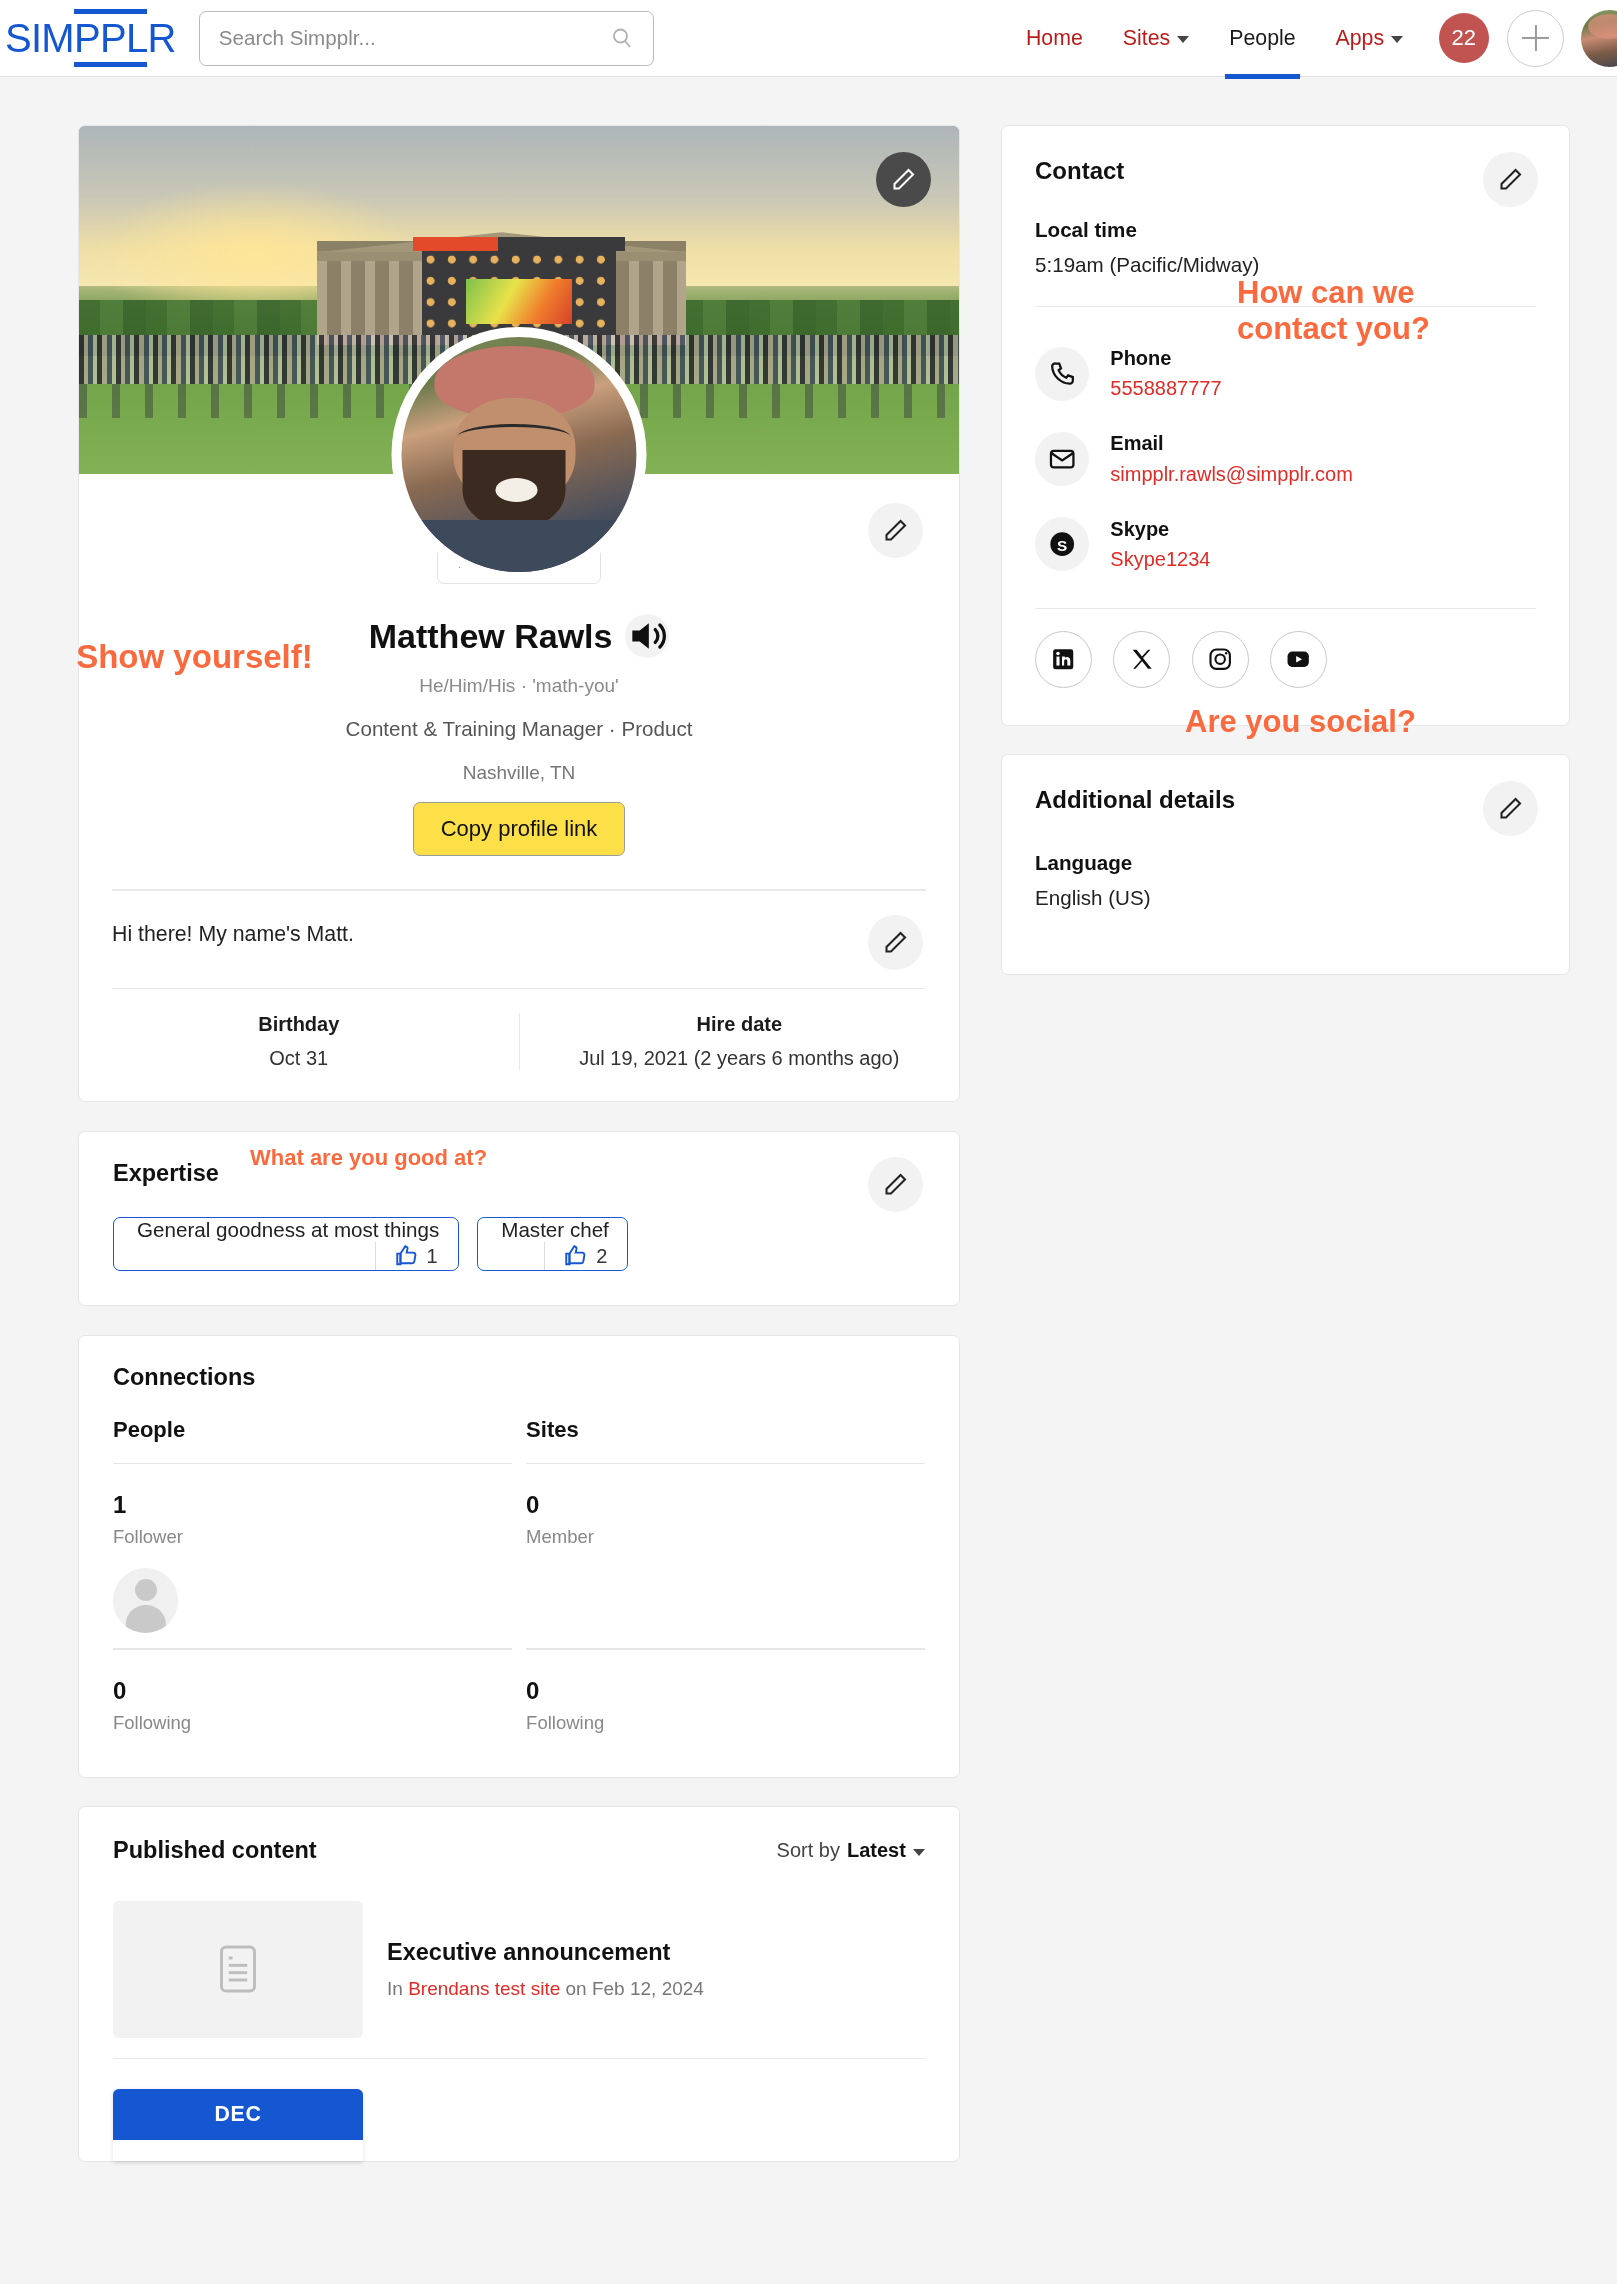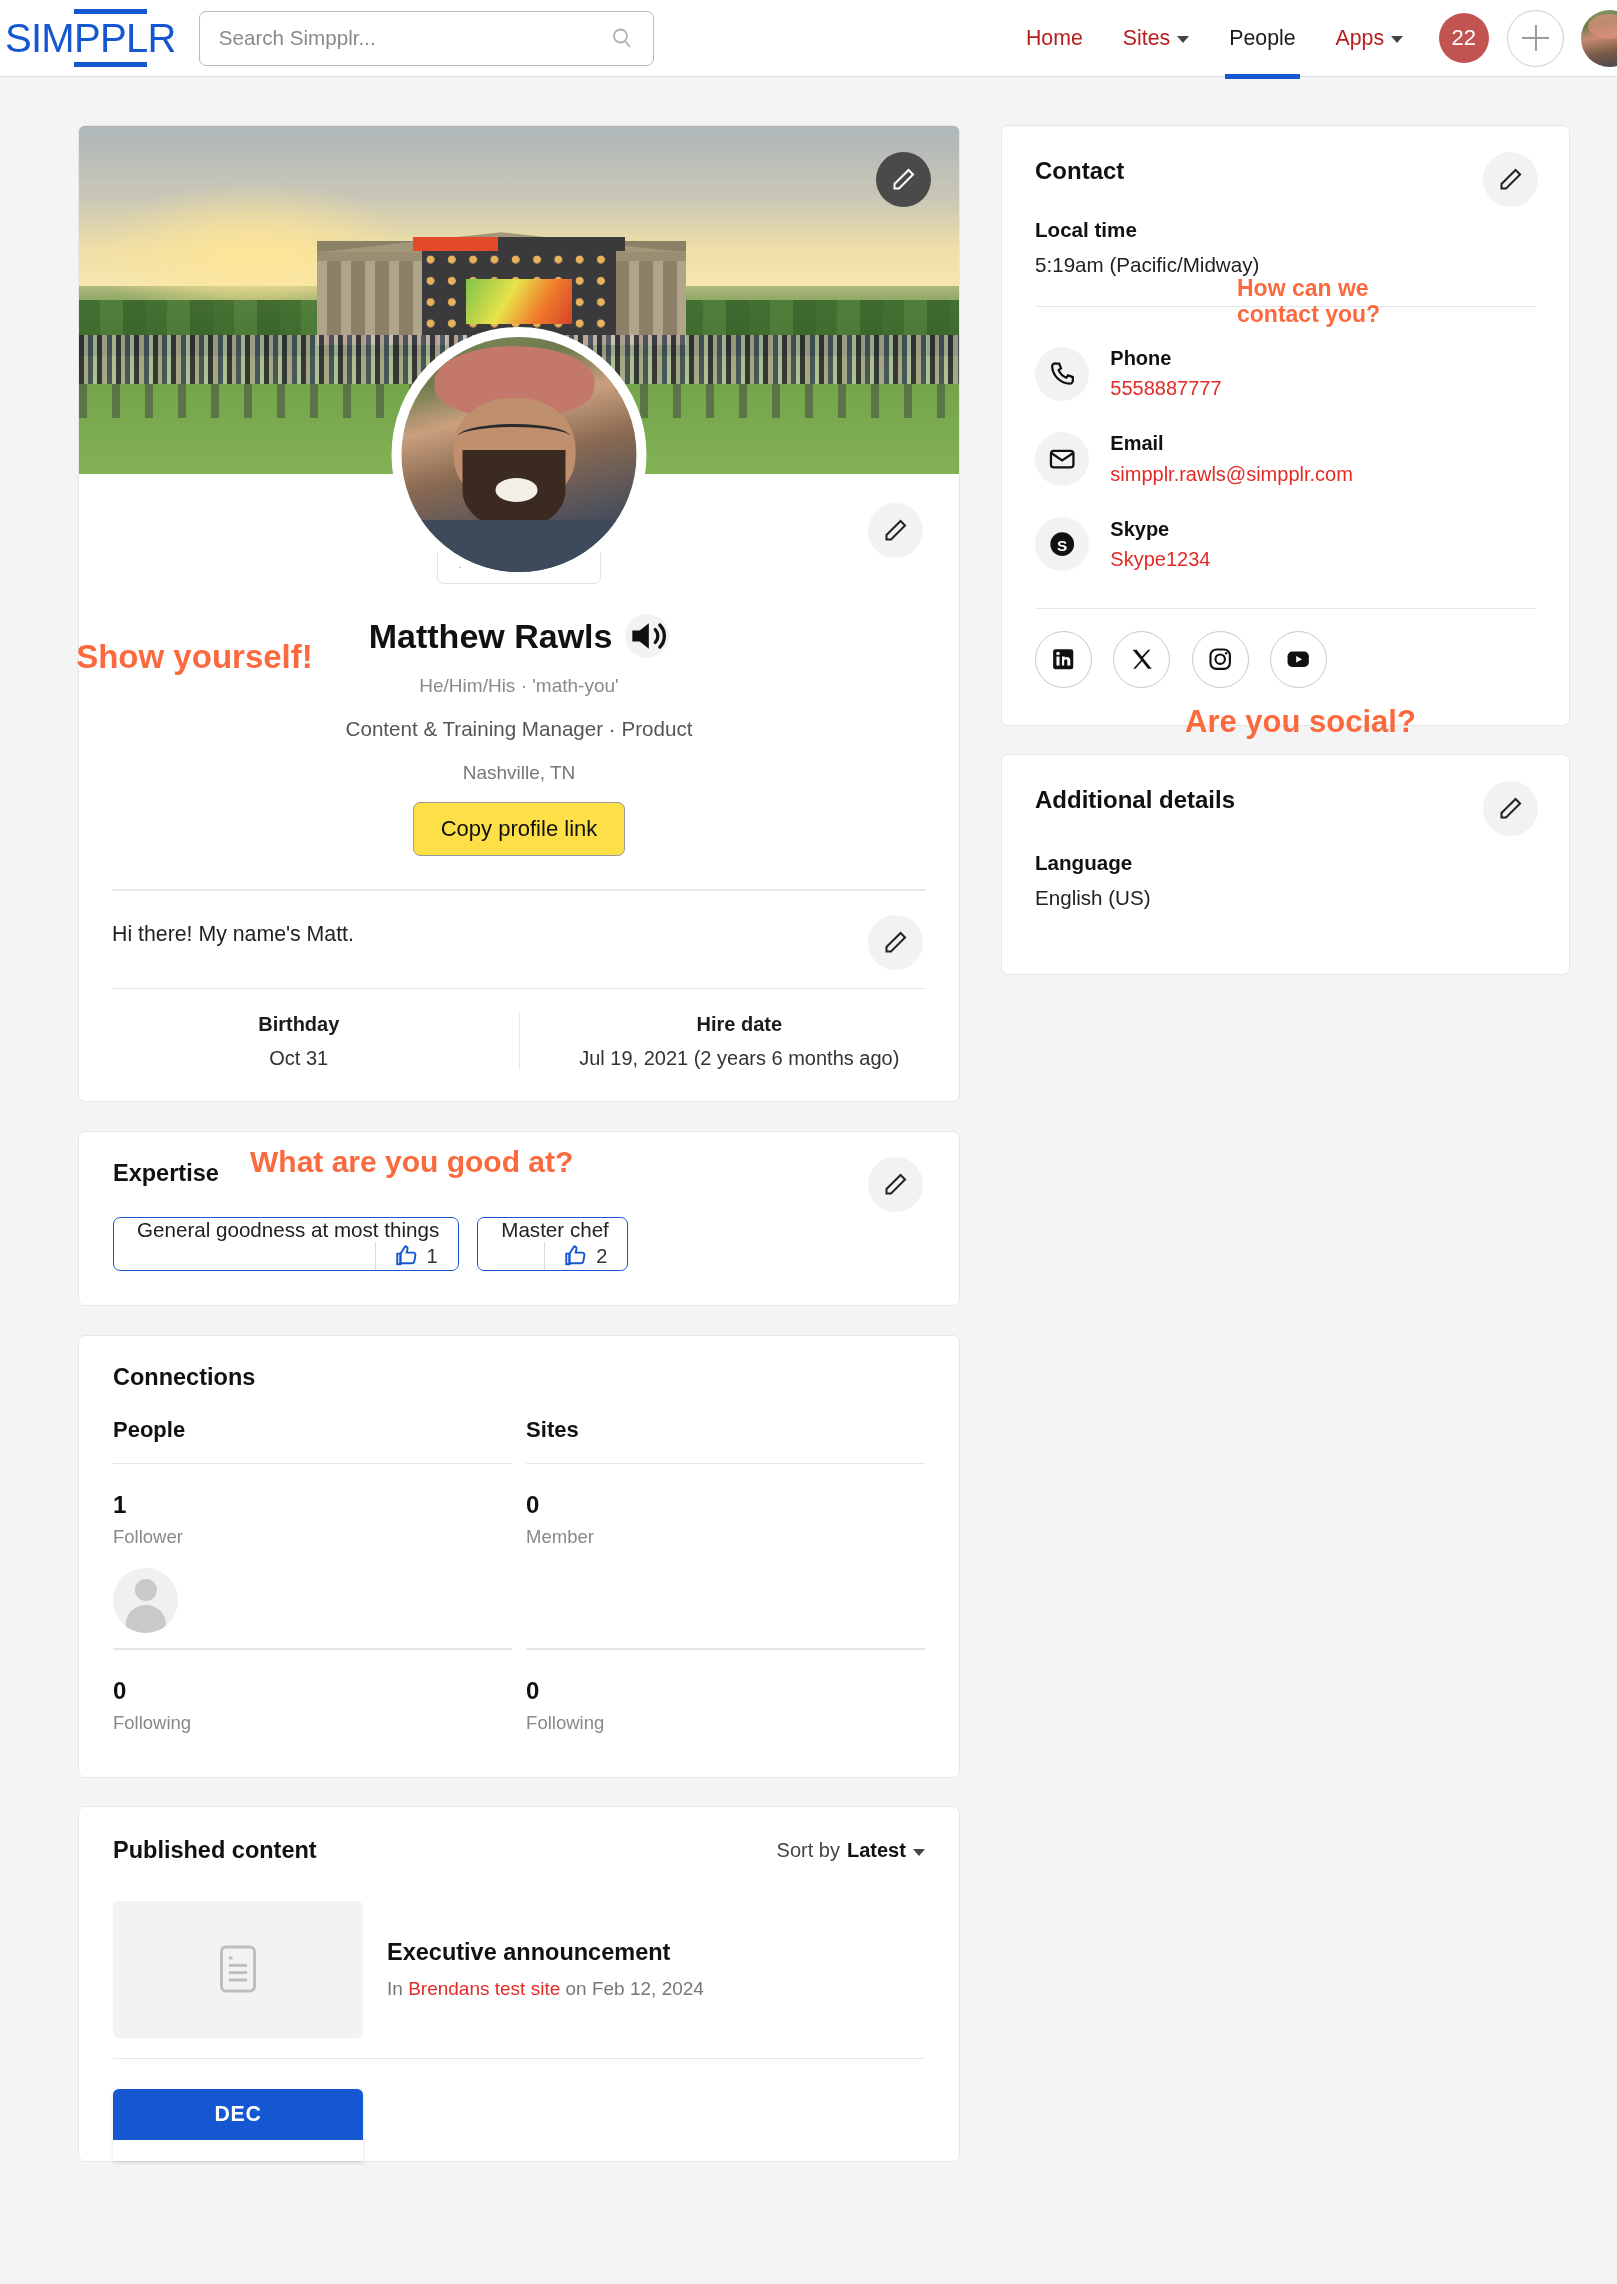--- a/index.html
+++ b/index.html
@@ -423,21 +423,21 @@
             <div class="fact-label">Hire date</div>
             <div class="fact-value">Jul 19, 2021 (2 years 6 months ago)</div>
           </div>
         </div>
       </div>
 
       <div class="card">
         <div class="card-head">
           <div class="card-title">Expertise</div>
         </div>
-        <div class="annot" style="left:171px; top:12.8px; font-size:30px;">What are you good at?</div>
+        <div class="annot" style="left:171px; top:12.8px; font-size:22px;">What are you good at?</div>
         <div class="edit-circle" style="top:25.6px; right:36px;">
           <svg viewBox="0 0 24 24" fill="none" stroke="#222" stroke-width="1.8">
             <path d="M16.5 3.5l4 4L8 20H4v-4L16.5 3.5z"></path>
           </svg>
         </div>
         <div class="chips">
           <div class="chip">
             <span class="chip-label">General goodness at most things</span>
             <span class="chip-count">
               <svg viewBox="0 0 24 24" fill="none" stroke="#1557d0" stroke-width="1.8">
@@ -544,21 +544,21 @@
         </div>
         <div class="edit-circle" style="top:25.6px; right:31px;">
           <svg viewBox="0 0 24 24" fill="none" stroke="#222" stroke-width="1.8">
             <path d="M16.5 3.5l4 4L8 20H4v-4L16.5 3.5z"></path>
           </svg>
         </div>
         <div class="lt-label">Local time</div>
         <div class="lt-value">5:19am (Pacific/Midway)</div>
         <div class="rt-rule"></div>
 
-        <div class="annot" style="left:235px; top:149px; font-size:23px; line-height:1.15;">
+        <div class="annot" style="left:235px; top:149px; font-size:31px; line-height:1.15;">
           <div>How can we</div>
           <div>contact you?</div>
         </div>
 
         <div class="contact-list">
           <div class="contact-row">
             <span class="cicon">
               <svg viewBox="0 0 24 24" fill="none" stroke="#111" stroke-width="1.9" stroke-linecap="round">
                 <path d="M6.5 3h3l1.5 4-2 1.5a12 12 0 006.5 6.5L17 13l4 1.5v3A2.5 2.5 0 0118.5 20 15.5 15.5 0 013.5 5 2.5 2.5 0 016.5 3z"></path>
               </svg>

